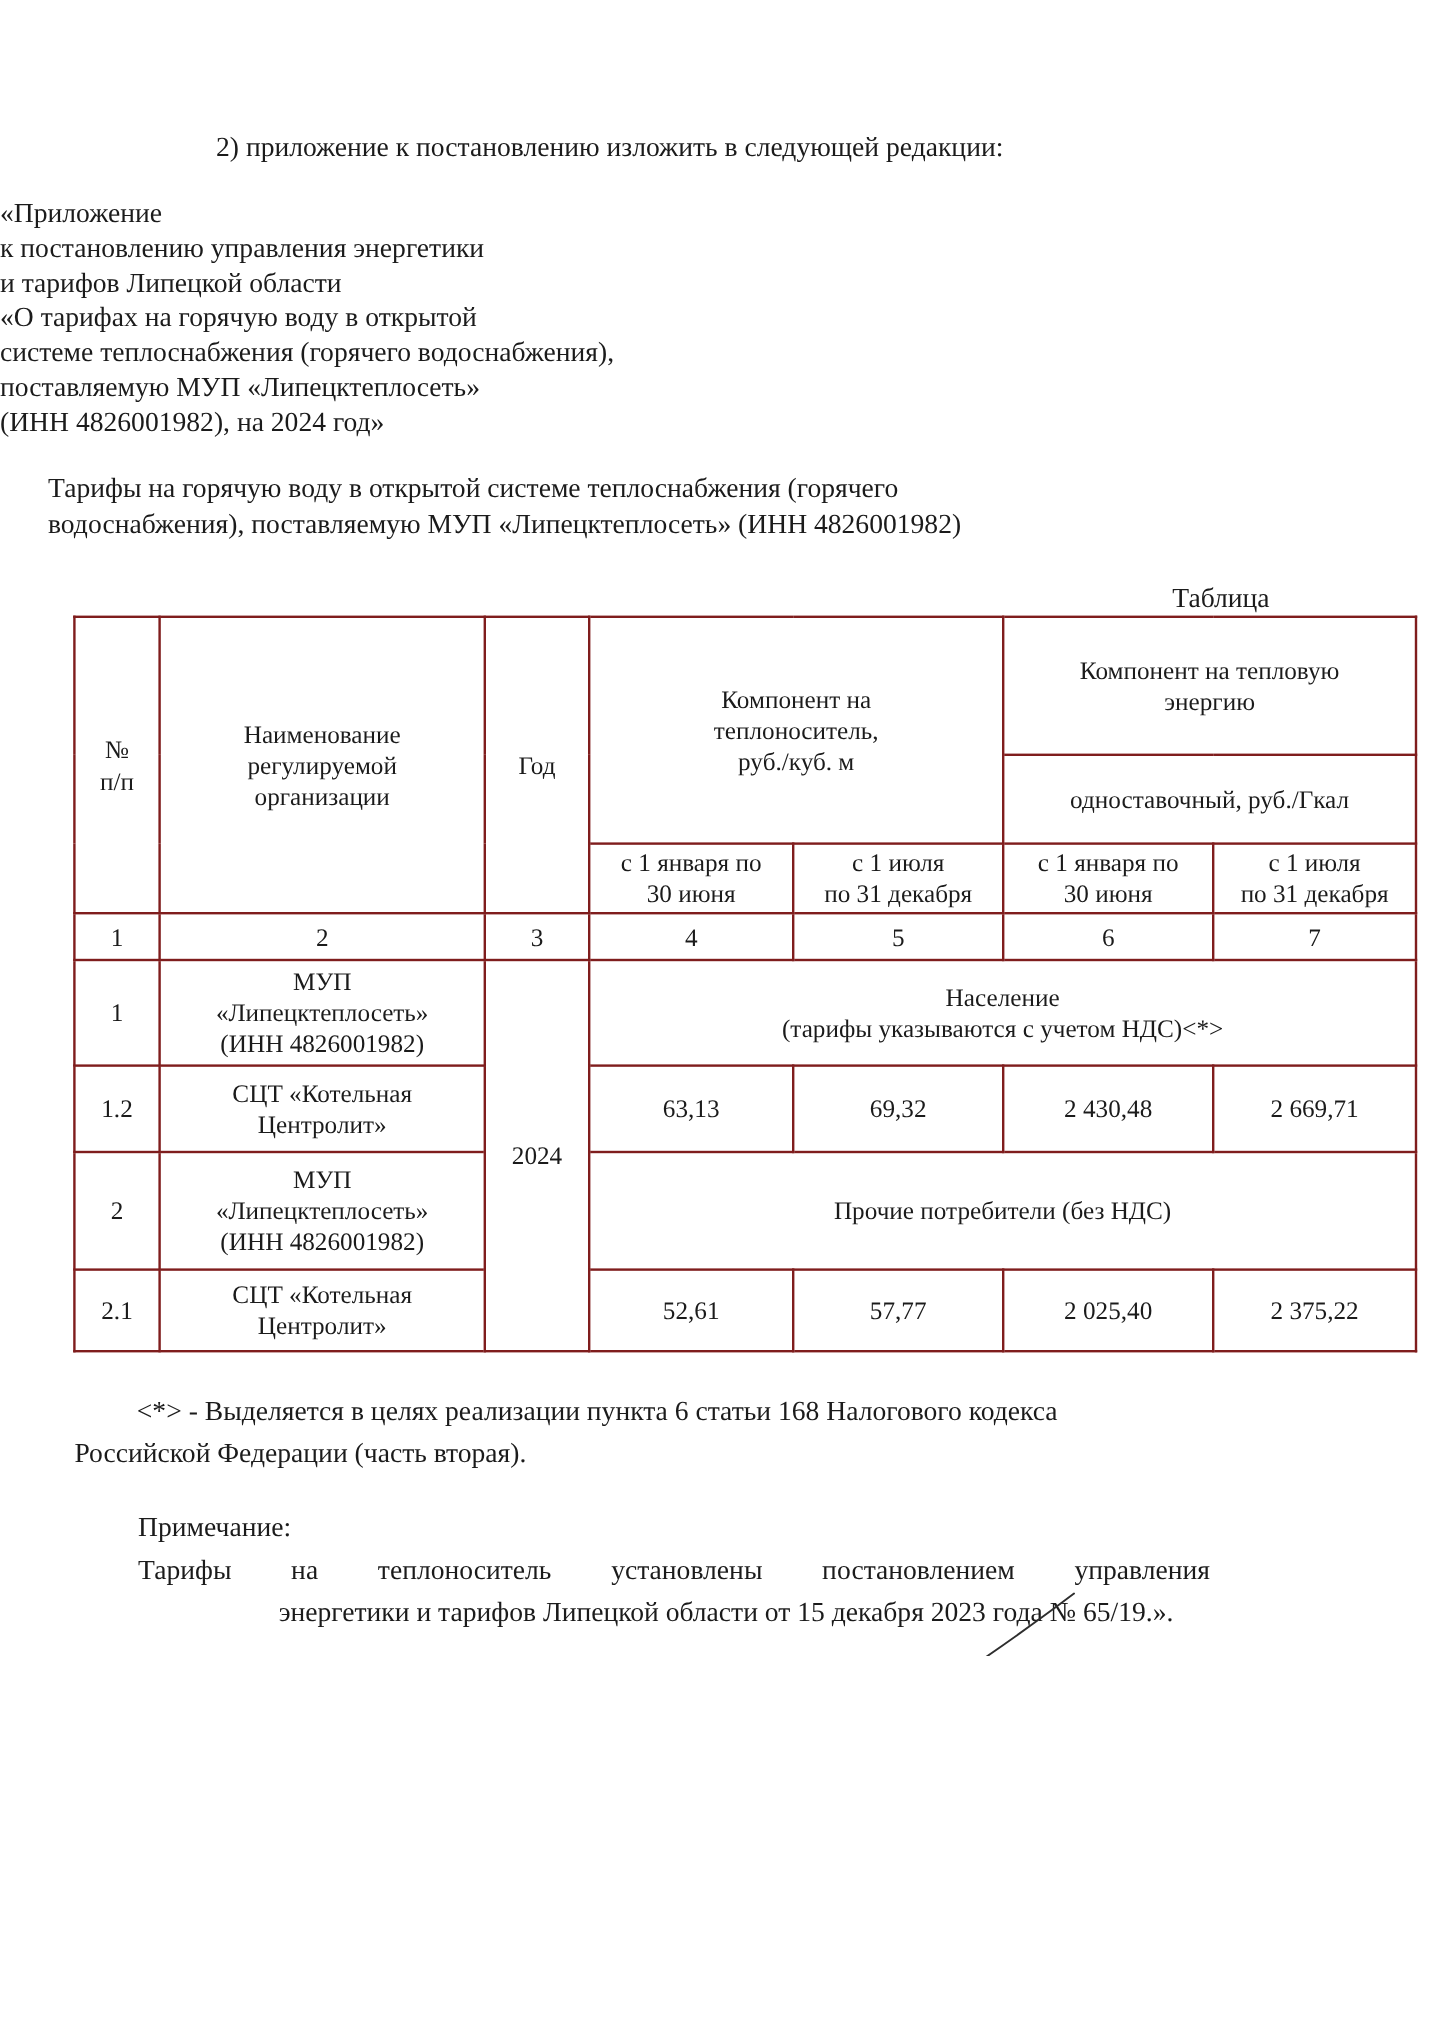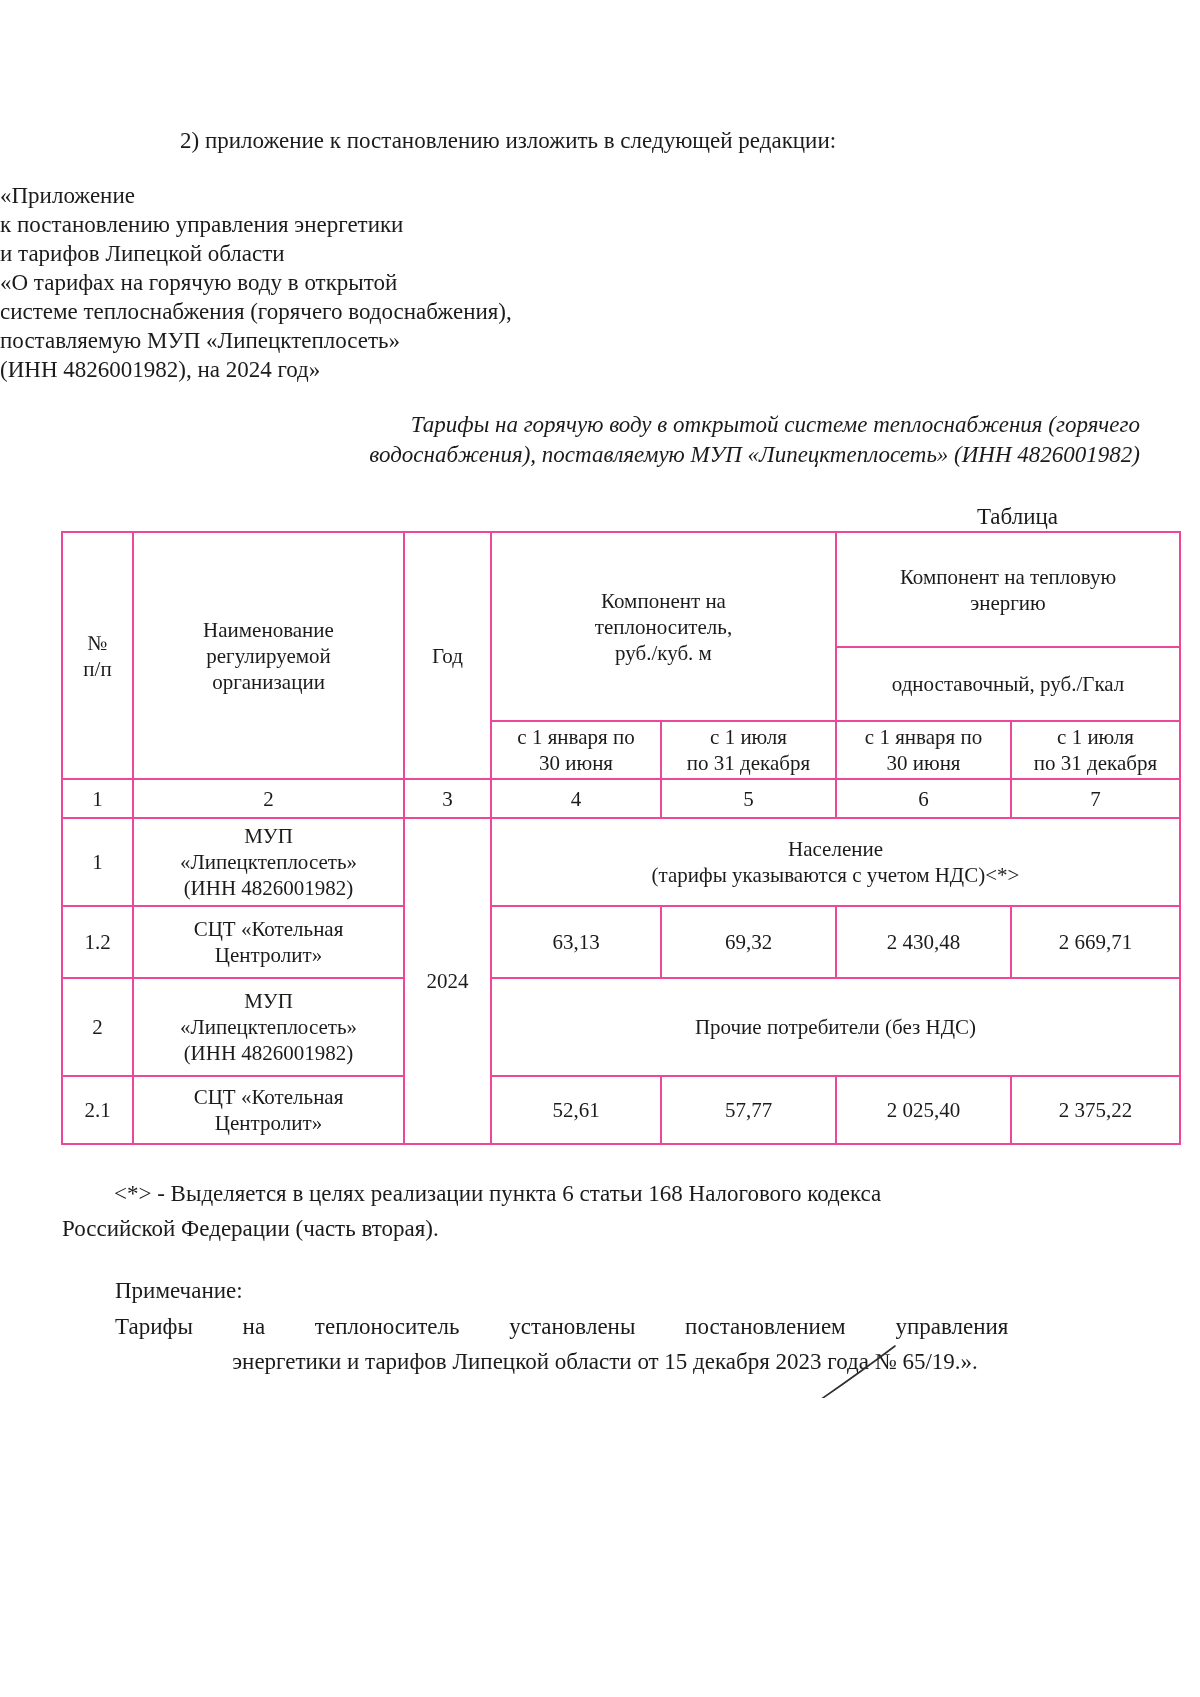--- a/index.html
+++ b/index.html
@@ -1,31 +1,31 @@
 <!DOCTYPE html>
 <html><head>
 <meta charset="utf-8">
 <style>
   html,body{margin:0;padding:0;background:#ffffff;}
   .page{
     position:relative;width:1200px;height:1380px;background:#fff;overflow:hidden;
-    font-family:"Liberation Serif","DejaVu Serif",serif;color:#1b1b1b;margin-top:18px;
+    font-family:"Liberation Serif","DejaVu Serif",serif;color:#1b1b1b;
   }
   .abs{position:absolute;}
   .pre{white-space:pre-line;}
   .para1{left:180px;top:110px;font-size:23px;}
   .annex{left:0;top:163px;width:1030px;text-align:left;font-size:23px;line-height:29px;}
-  .title{left:40px;top:392px;width:1100px;text-align:right;font-size:23px;line-height:30px;font-style:italic;}
+  .title{left:40px;top:392px;width:1100px;text-align:left;font-size:23px;line-height:30px;}
   .tlabel{left:61px;top:486px;width:997px;text-align:right;font-size:23px;}
   table.tariff{
     position:absolute;left:61px;top:513px;width:1118px;
     border-collapse:collapse;table-layout:fixed;
   }
   table.tariff td{
-    border:2px solid #ec4899;text-align:center;vertical-align:middle;
+    border:2px solid #7f1d1d;text-align:center;vertical-align:middle;
     font-size:21px;line-height:26px;padding:2px 4px;overflow:hidden;
   }
   td.hcell{font-size:22px;}
   td.year-cell{vertical-align:bottom;padding-bottom:6px;}
   td.period{font-size:19px;line-height:25px;}
   td.orgcell{text-align:left;padding-left:12px;line-height:29px;}
   td.numcol{font-size:21px;}
   td.merged-cat{font-size:22px;line-height:31px;}
   td.val{font-size:22px;}
   tr.hrow1{height:115px;}

